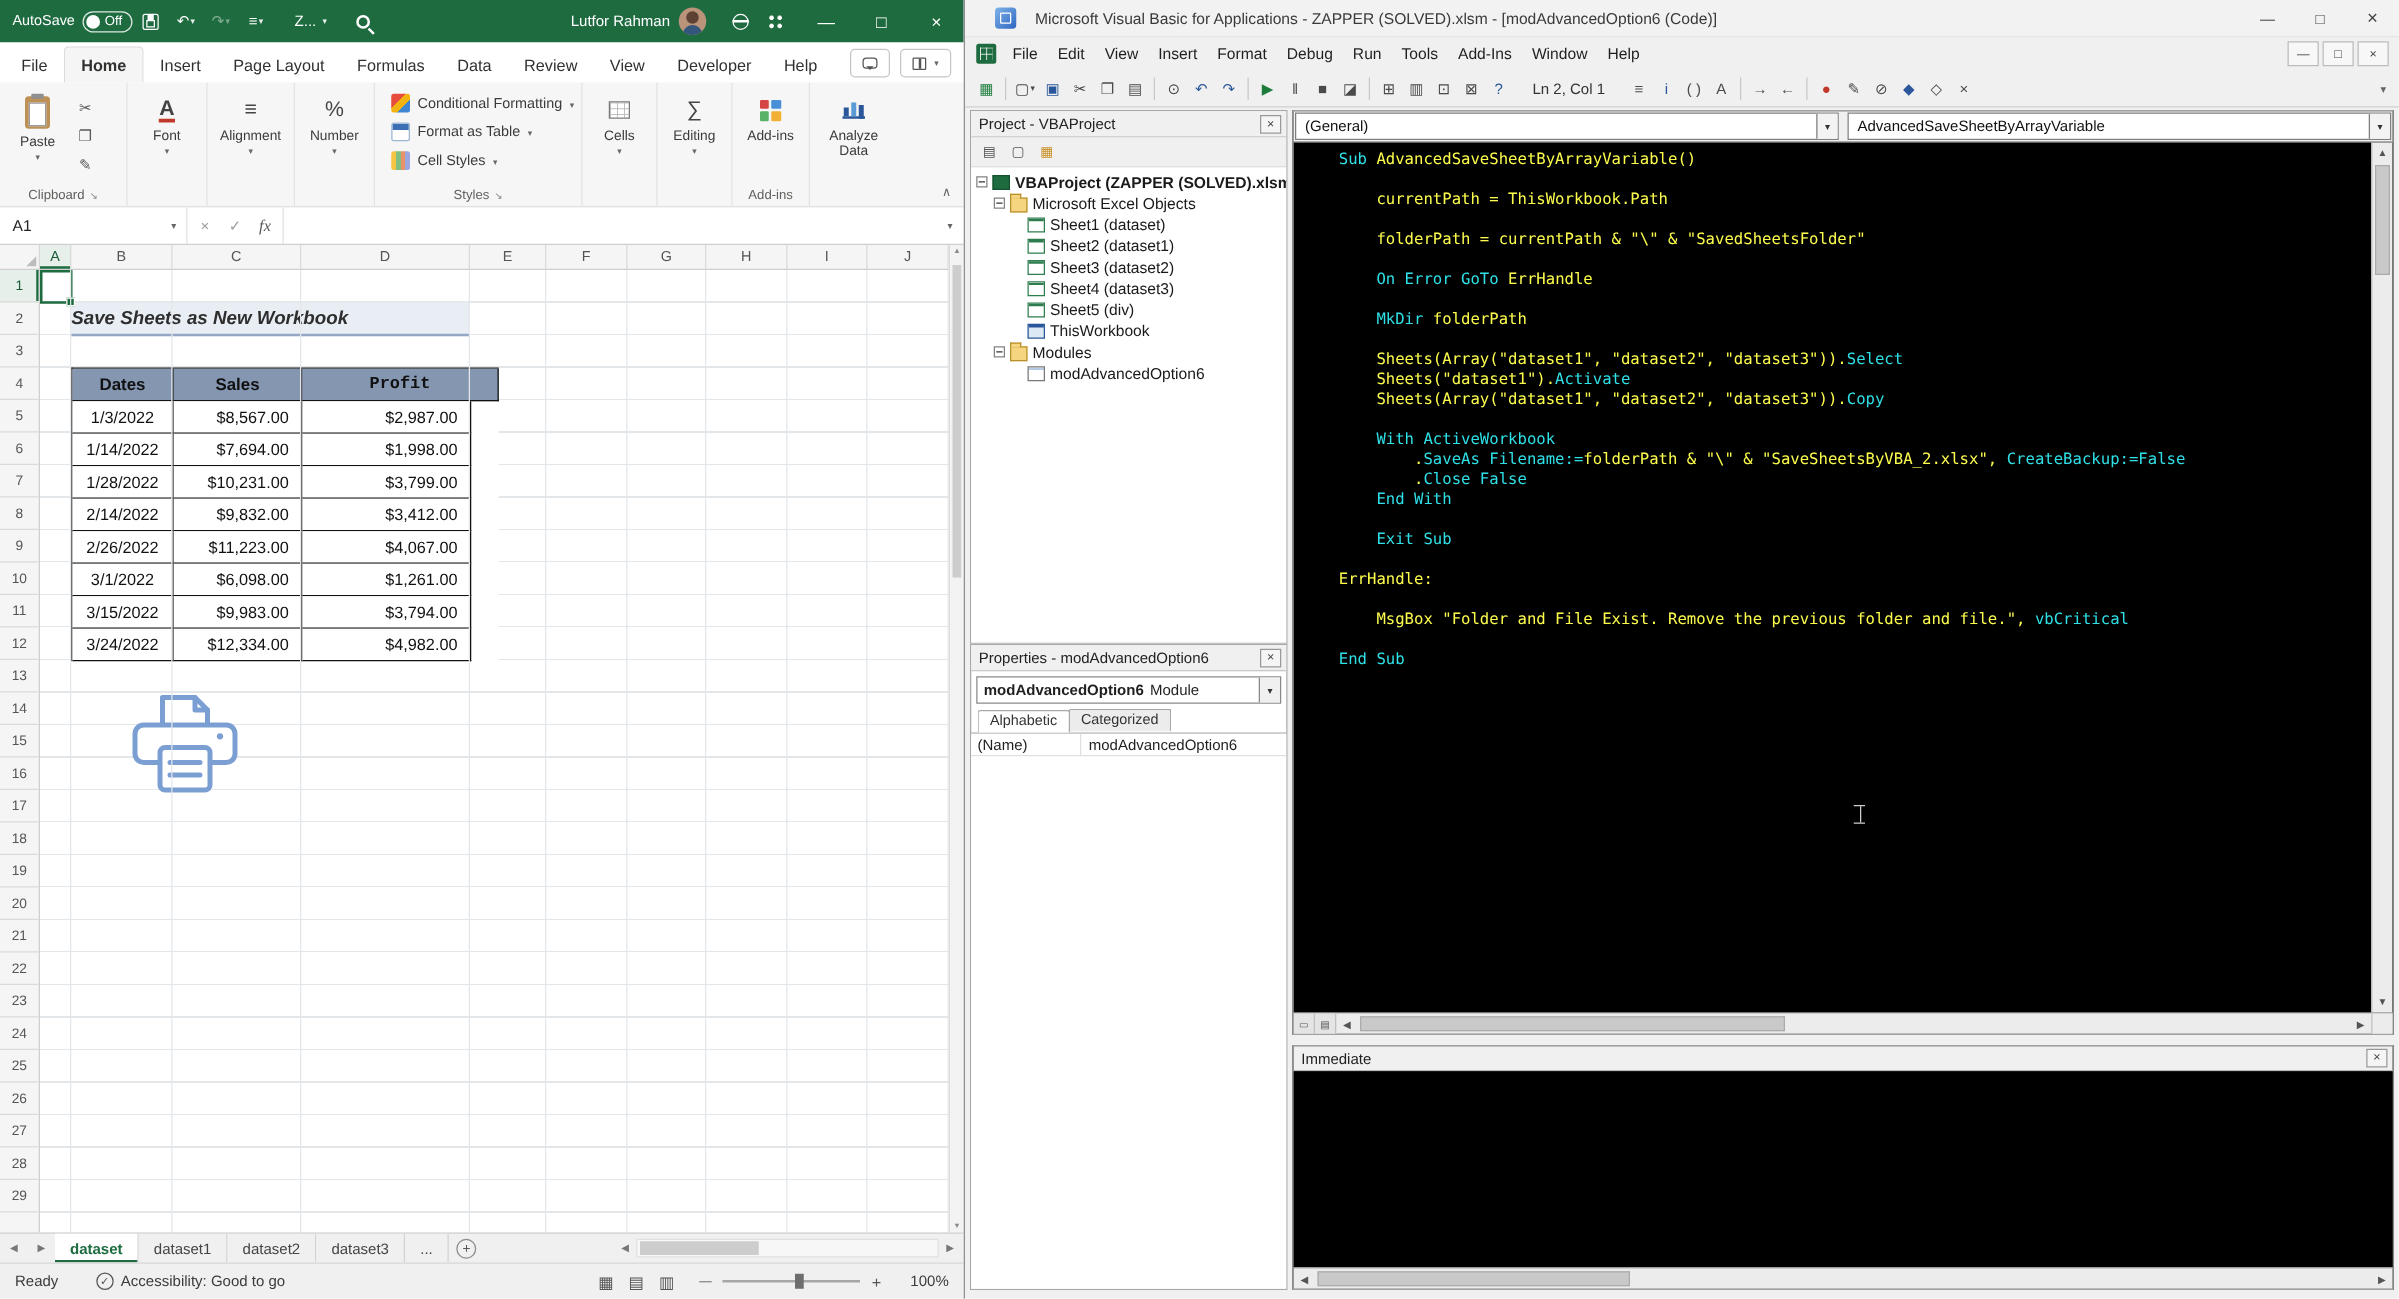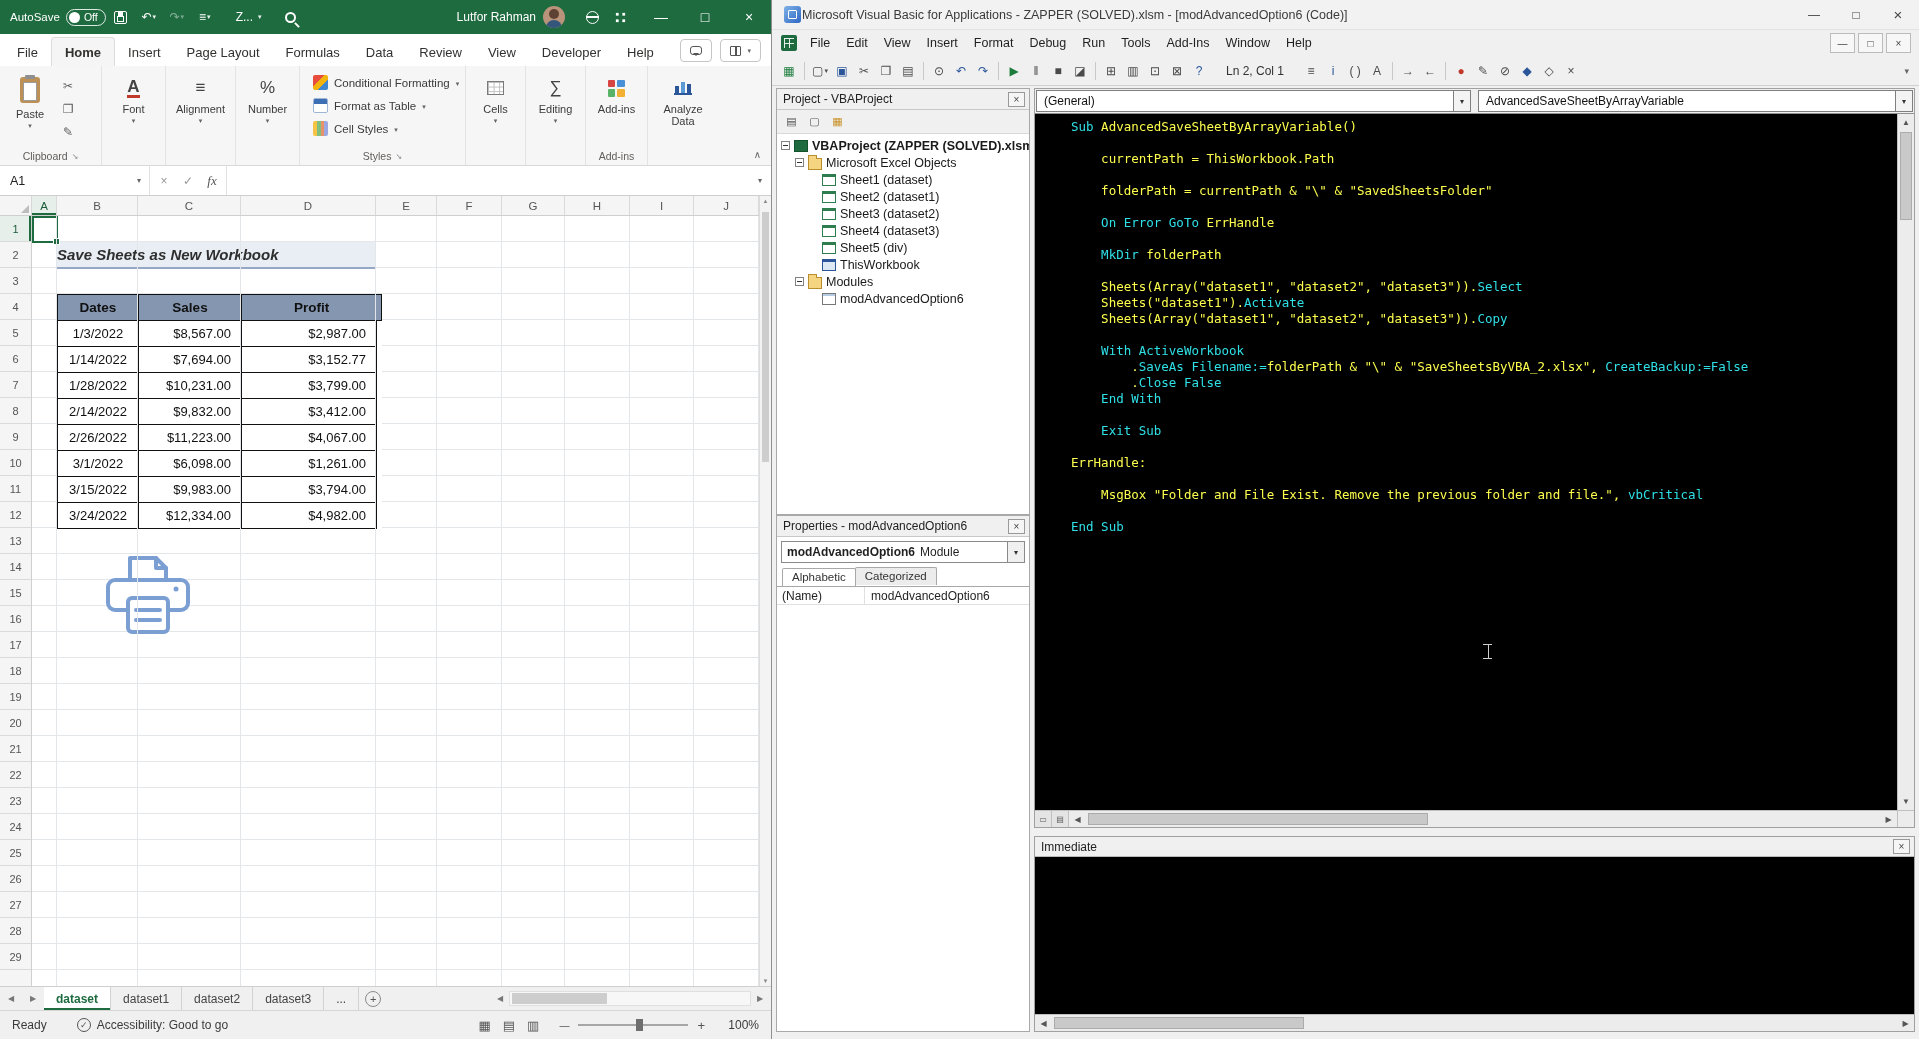--- a/index.html
+++ b/index.html
@@ -138,21 +138,21 @@
   #x-views{display:flex;gap:12px;margin-left:auto;align-items:center;color:#555;font-size:13px}
   .zoomer{display:flex;align-items:center;gap:9px;margin:0 10px 0 20px;color:#555}
   .ztrack{width:110px;height:2px;background:#a6a6a6;position:relative}
   .zthumb{position:absolute;left:52%;top:-5px;width:7px;height:12px;background:#6e6e6e}
   .zpct{width:44px;text-align:right;margin-right:12px;color:#3b3b3b}
 
   
   #vba{position:absolute;left:771px;top:0;width:1148px;height:1039px;background:#f0f0f0;border-left:1px solid #8f8f8f;
     font-size:12px;color:#1f1f1f}
   .v-titlebar{position:absolute;top:0;left:0;right:0;height:30px;background:#f2f2f2;display:flex;align-items:center;
-    padding-left:12px;gap:1px;border-bottom:1px solid #e2e2e2}
+    padding-left:24px;gap:15px;border-bottom:1px solid #e2e2e2}
   .v-appicon{width:17px;height:17px;border-radius:3px;background:linear-gradient(135deg,#7fb2e8,#2d66c2);position:relative}
   .v-appicon::after{content:"";position:absolute;inset:4px;border:1.5px solid #fff;border-radius:1px}
   .v-title{font-size:12.5px;color:#3a3a3a;white-space:nowrap;overflow:hidden}
   .v-winbtns{margin-left:auto;display:flex;height:100%}
   .v-winbtn{width:42px;display:flex;align-items:center;justify-content:center;color:#444;font-size:12px}
   .v-menubar{position:absolute;top:30px;left:0;right:0;height:26px;display:flex;align-items:center;padding-left:4px;background:#f0f0f0}
   .v-childicon{width:16px;height:16px;background:var(--xgreen,#1e6b40);border-radius:2px;margin:0 5px;position:relative}
   .v-childicon::after{content:"";position:absolute;inset:3px;background:
     linear-gradient(#fff 1px,transparent 1px),linear-gradient(90deg,#fff 1px,transparent 1px);background-size:5px 5px;opacity:.9}
   #v-menus{display:flex}
@@ -495,31 +495,31 @@
         <div class="x-rowhead">28</div>
         <div class="x-rowhead">29</div>
       </div>
 
     <div id="x-cells">
       <div class="sheet-title">Save Sheets as New Workbook</div>
       <div id="x-table">
           <div class="t-row t-head">
             <div class="t-cell" style="width: 81px;">Dates</div>
             <div class="t-cell" style="width: 103px;">Sales</div>
-            <div class="t-cell" style="width: 140px;">Profit</div>
+            <div class="t-cell" style="width: 157px; font-family: Liberation Mono, monospace;">Profit</div>
           </div>
           <div class="t-row">
             <div class="t-cell date" style="width: 81px;">1/3/2022</div>
             <div class="t-cell money" style="width: 103px;">$8,567.00</div>
             <div class="t-cell money" style="width: 135px;">$2,987.00</div>
           </div>
           <div class="t-row">
             <div class="t-cell date" style="width: 81px;">1/14/2022</div>
             <div class="t-cell money" style="width: 103px;">$7,694.00</div>
-            <div class="t-cell money" style="width: 135px;">$3,152.77</div>
+            <div class="t-cell money" style="width: 135px;">$1,998.00</div>
           </div>
           <div class="t-row">
             <div class="t-cell date" style="width: 81px;">1/28/2022</div>
             <div class="t-cell money" style="width: 103px;">$10,231.00</div>
             <div class="t-cell money" style="width: 135px;">$3,799.00</div>
           </div>
           <div class="t-row">
             <div class="t-cell date" style="width: 81px;">2/14/2022</div>
             <div class="t-cell money" style="width: 103px;">$9,832.00</div>
             <div class="t-cell money" style="width: 135px;">$3,412.00</div>

